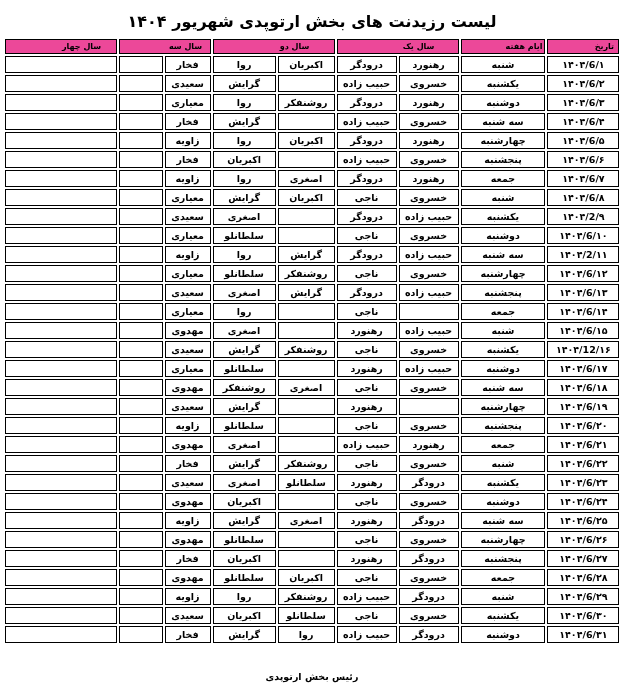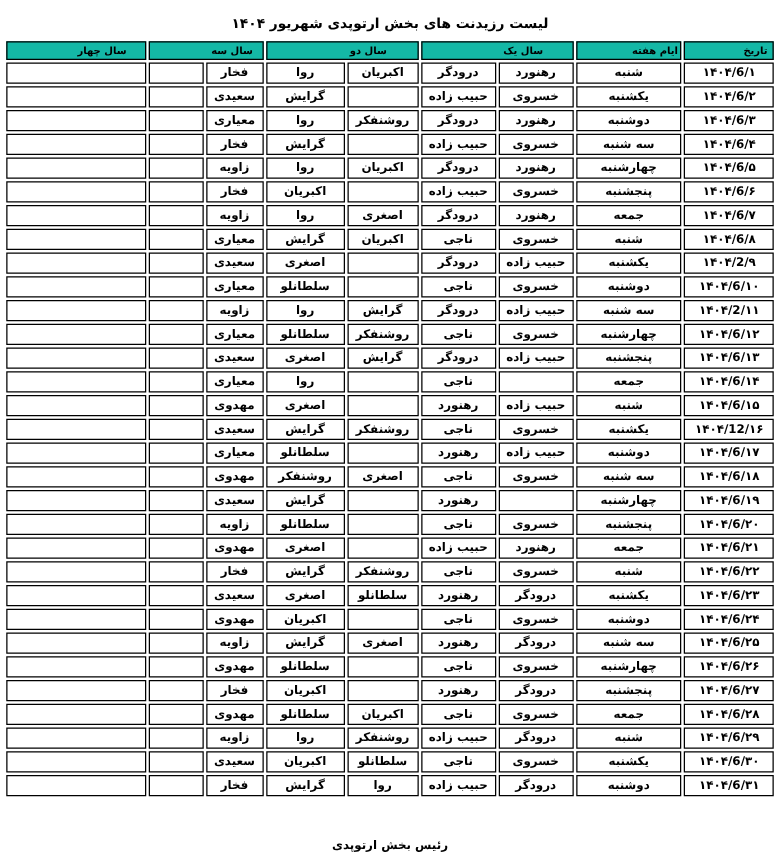--- a/index.html
+++ b/index.html
@@ -2,38 +2,38 @@
 <html lang="fa"><head>
 <meta charset="utf-8">
 <style>
   html,body{margin:0;padding:0;}
   body{
     width:624px;height:693px;background:#ffffff;
     font-family:"DejaVu Sans",sans-serif;color:#000;
     position:relative;overflow:hidden;
   }
   .page-title{
-    text-align:center;font-size:11px;font-weight:bold;
+    text-align:center;font-size:16px;font-weight:bold;
     padding-top:12px;direction:rtl;
   }
   table.schedule{
     direction:rtl;
     border-collapse:separate;border-spacing:2px 2px;
     margin:6px auto 0 auto;
     table-layout:fixed;
   }
   table.schedule th, table.schedule td{
     border:1.4px solid #000;
     padding:0 2px;
     overflow:hidden;white-space:nowrap;
     text-align:center;vertical-align:middle;
     background:#ffffff;
   }
   table.schedule th{
-    background:#14b8a6;
+    background:#ec4899;
     font-size:8px;font-weight:bold;height:13px;padding-left:44px;
   }
   table.schedule td{
     font-size:9.5px;font-weight:bold;height:15px;
   }
   td.c-date{font-size:7.5px;}
   td.c-day{font-size:8px;}
   td.holiday{background:#c0c0c0;}
   .date-text{direction:ltr;unicode-bidi:isolate;display:inline-block;}
   .footer{

